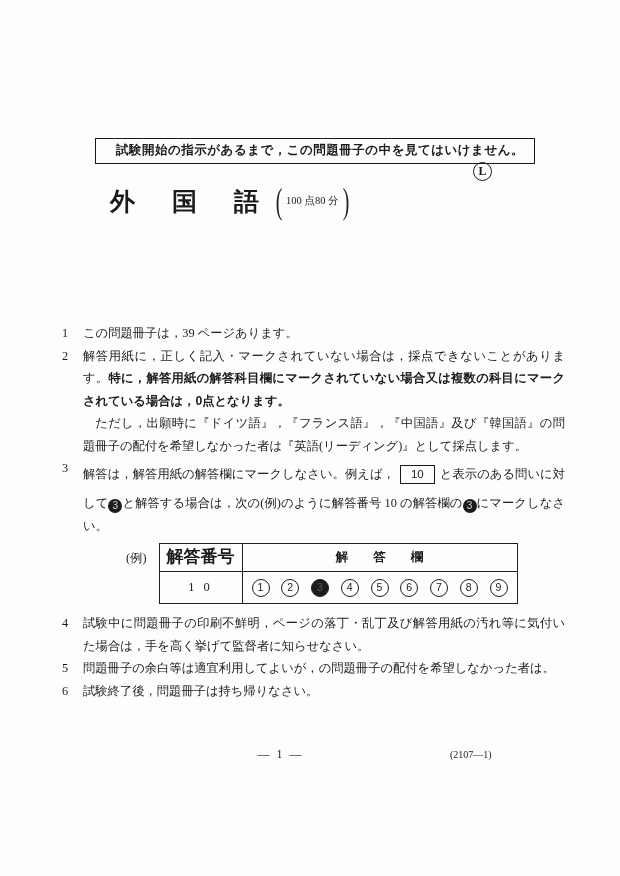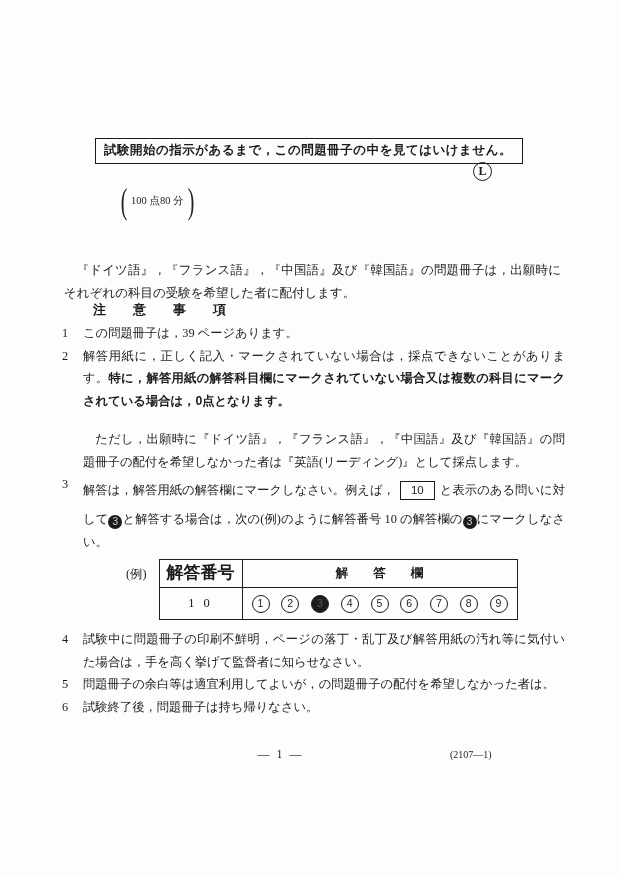--- a/index.html
+++ b/index.html
@@ -9,21 +9,21 @@
     background:#fdfdfc;
     color:#1b1b1b;
     font-family:"Liberation Serif","DejaVu Serif",serif;
     overflow:hidden;
   }
 
   
   .banner {
     position:absolute; top:138px; left:95px;
     border:1.6px solid #1a1a1a;
-    padding:3px 10px 4px 8px;
+    padding:3px 10px 4px 20px;
     font-size:12.5px; font-weight:bold; letter-spacing:0.5px;
     font-family:"Liberation Sans","DejaVu Sans",sans-serif;
     white-space:nowrap;
   }
 
   
   .corner-mark {
     position:absolute; top:162px; left:473px;
     width:17px; height:17px;
     border:1.3px solid #1a1a1a; border-radius:50%;
@@ -64,21 +64,21 @@
     white-space:nowrap;
   }
   .notes {
     position:absolute; top:322px; left:62px; width:503px;
     font-size:12.3px; line-height:22.5px;
   }
   .note-item { display:grid; grid-template-columns:21px 1fr; }
   .note-num { text-align:left; }
   .note-text { text-align:justify; }
   .bold-part { font-weight:bold; font-family:"Liberation Sans","DejaVu Sans",sans-serif; }
-  .note-sub { text-indent:1em; text-align:justify;margin-top:16px; }
+  .note-sub { text-indent:1em; text-align:justify; }
 
   .boxed-num {
     display:inline-block;
     border:1.4px solid #1a1a1a;
     padding:0 10px; margin:8px 5px;
     font-size:11.5px; line-height:17px;
     font-family:"Liberation Sans","DejaVu Sans",sans-serif;
   }
   .circled-inline {
     display:inline-flex; width:14px; height:14px;
@@ -125,33 +125,32 @@
 
 <div class="sheet">
 
   <div class="banner">試験開始の指示があるまで，この問題冊子の中を見てはいけません。</div>
 
   <div class="corner-mark">
     <span>L</span>
   </div>
 
   <div class="title-row">
+    <span class="title-main">外　国　語</span>
     <span class="score-group">
       <span class="paren-glyph">(</span>
       <span class="score-stack">
         <span>100 点</span>
         <span>80 分</span>
       </span>
       <span class="paren-glyph">)</span>
     </span>
   </div>
 
-  <p class="intro">『ドイツ語』，『フランス語』，『中国語』及び『韓国語』の問題冊子は，出願時にそれぞれの科目の受験を希望した者に配付します。</p>
-
-  <div class="notes-heading">注　意　事　項</div>
+
 
   <div class="notes">
 
     <div class="note-item">
       <span class="note-num">1</span>
       <span class="note-text">この問題冊子は，39 ページあります。</span>
     </div>
 
     <div class="note-item">
       <span class="note-num">2</span>

